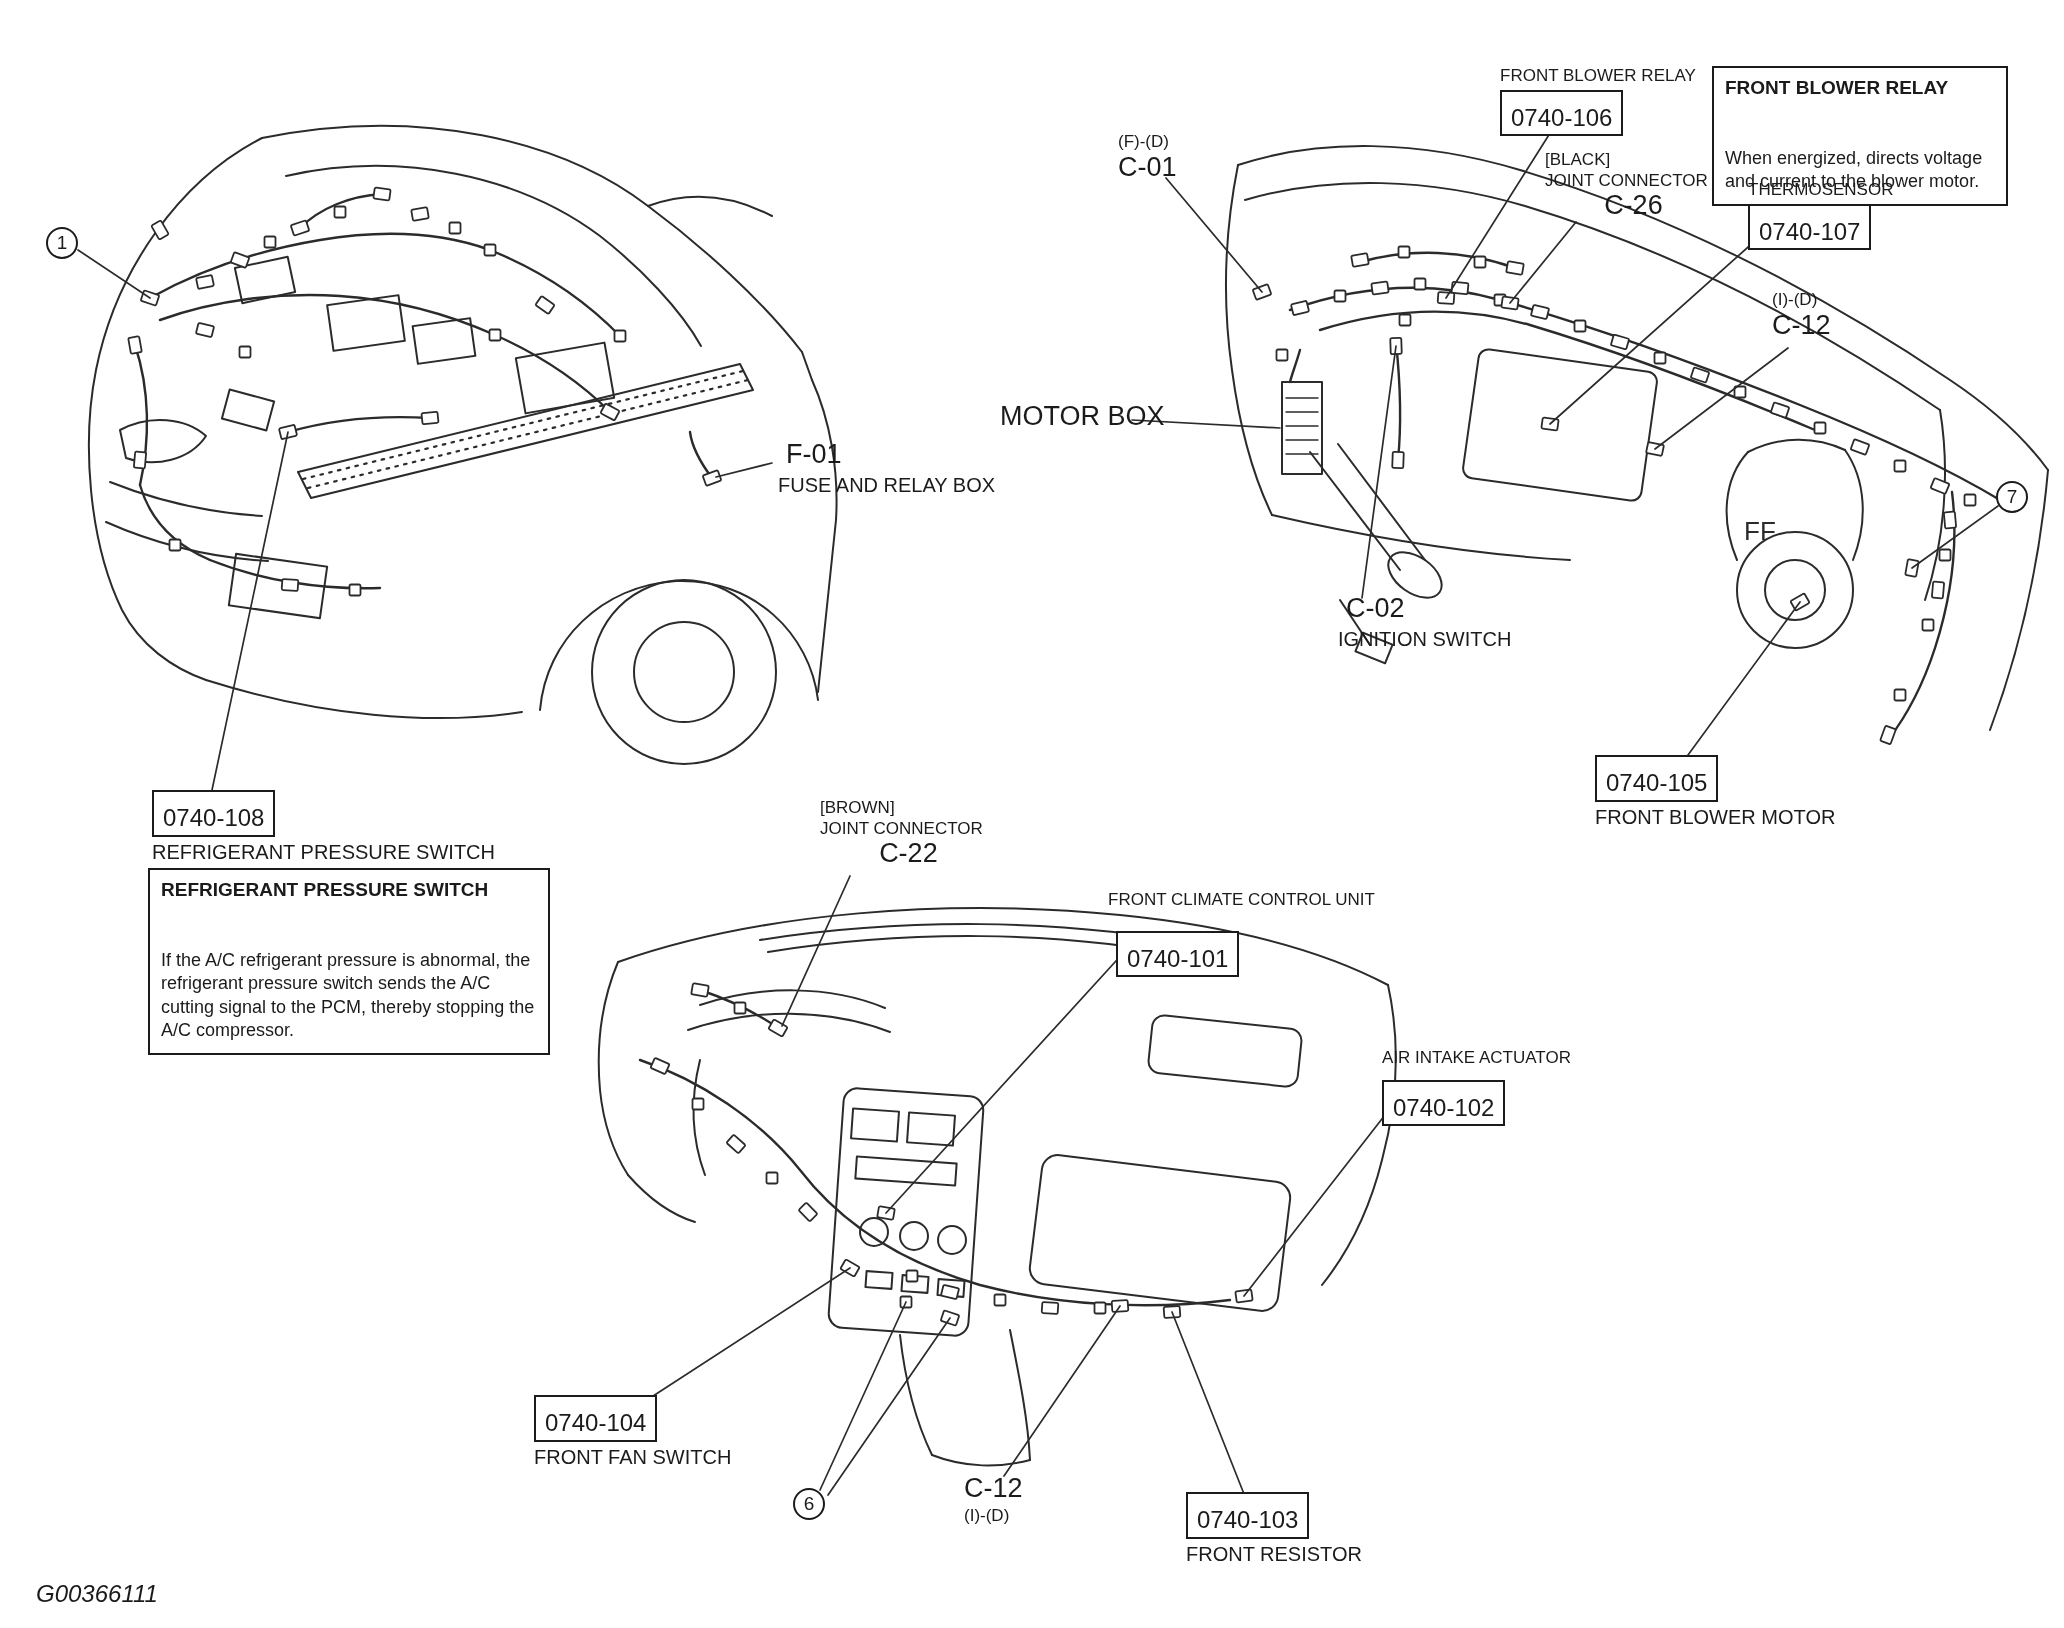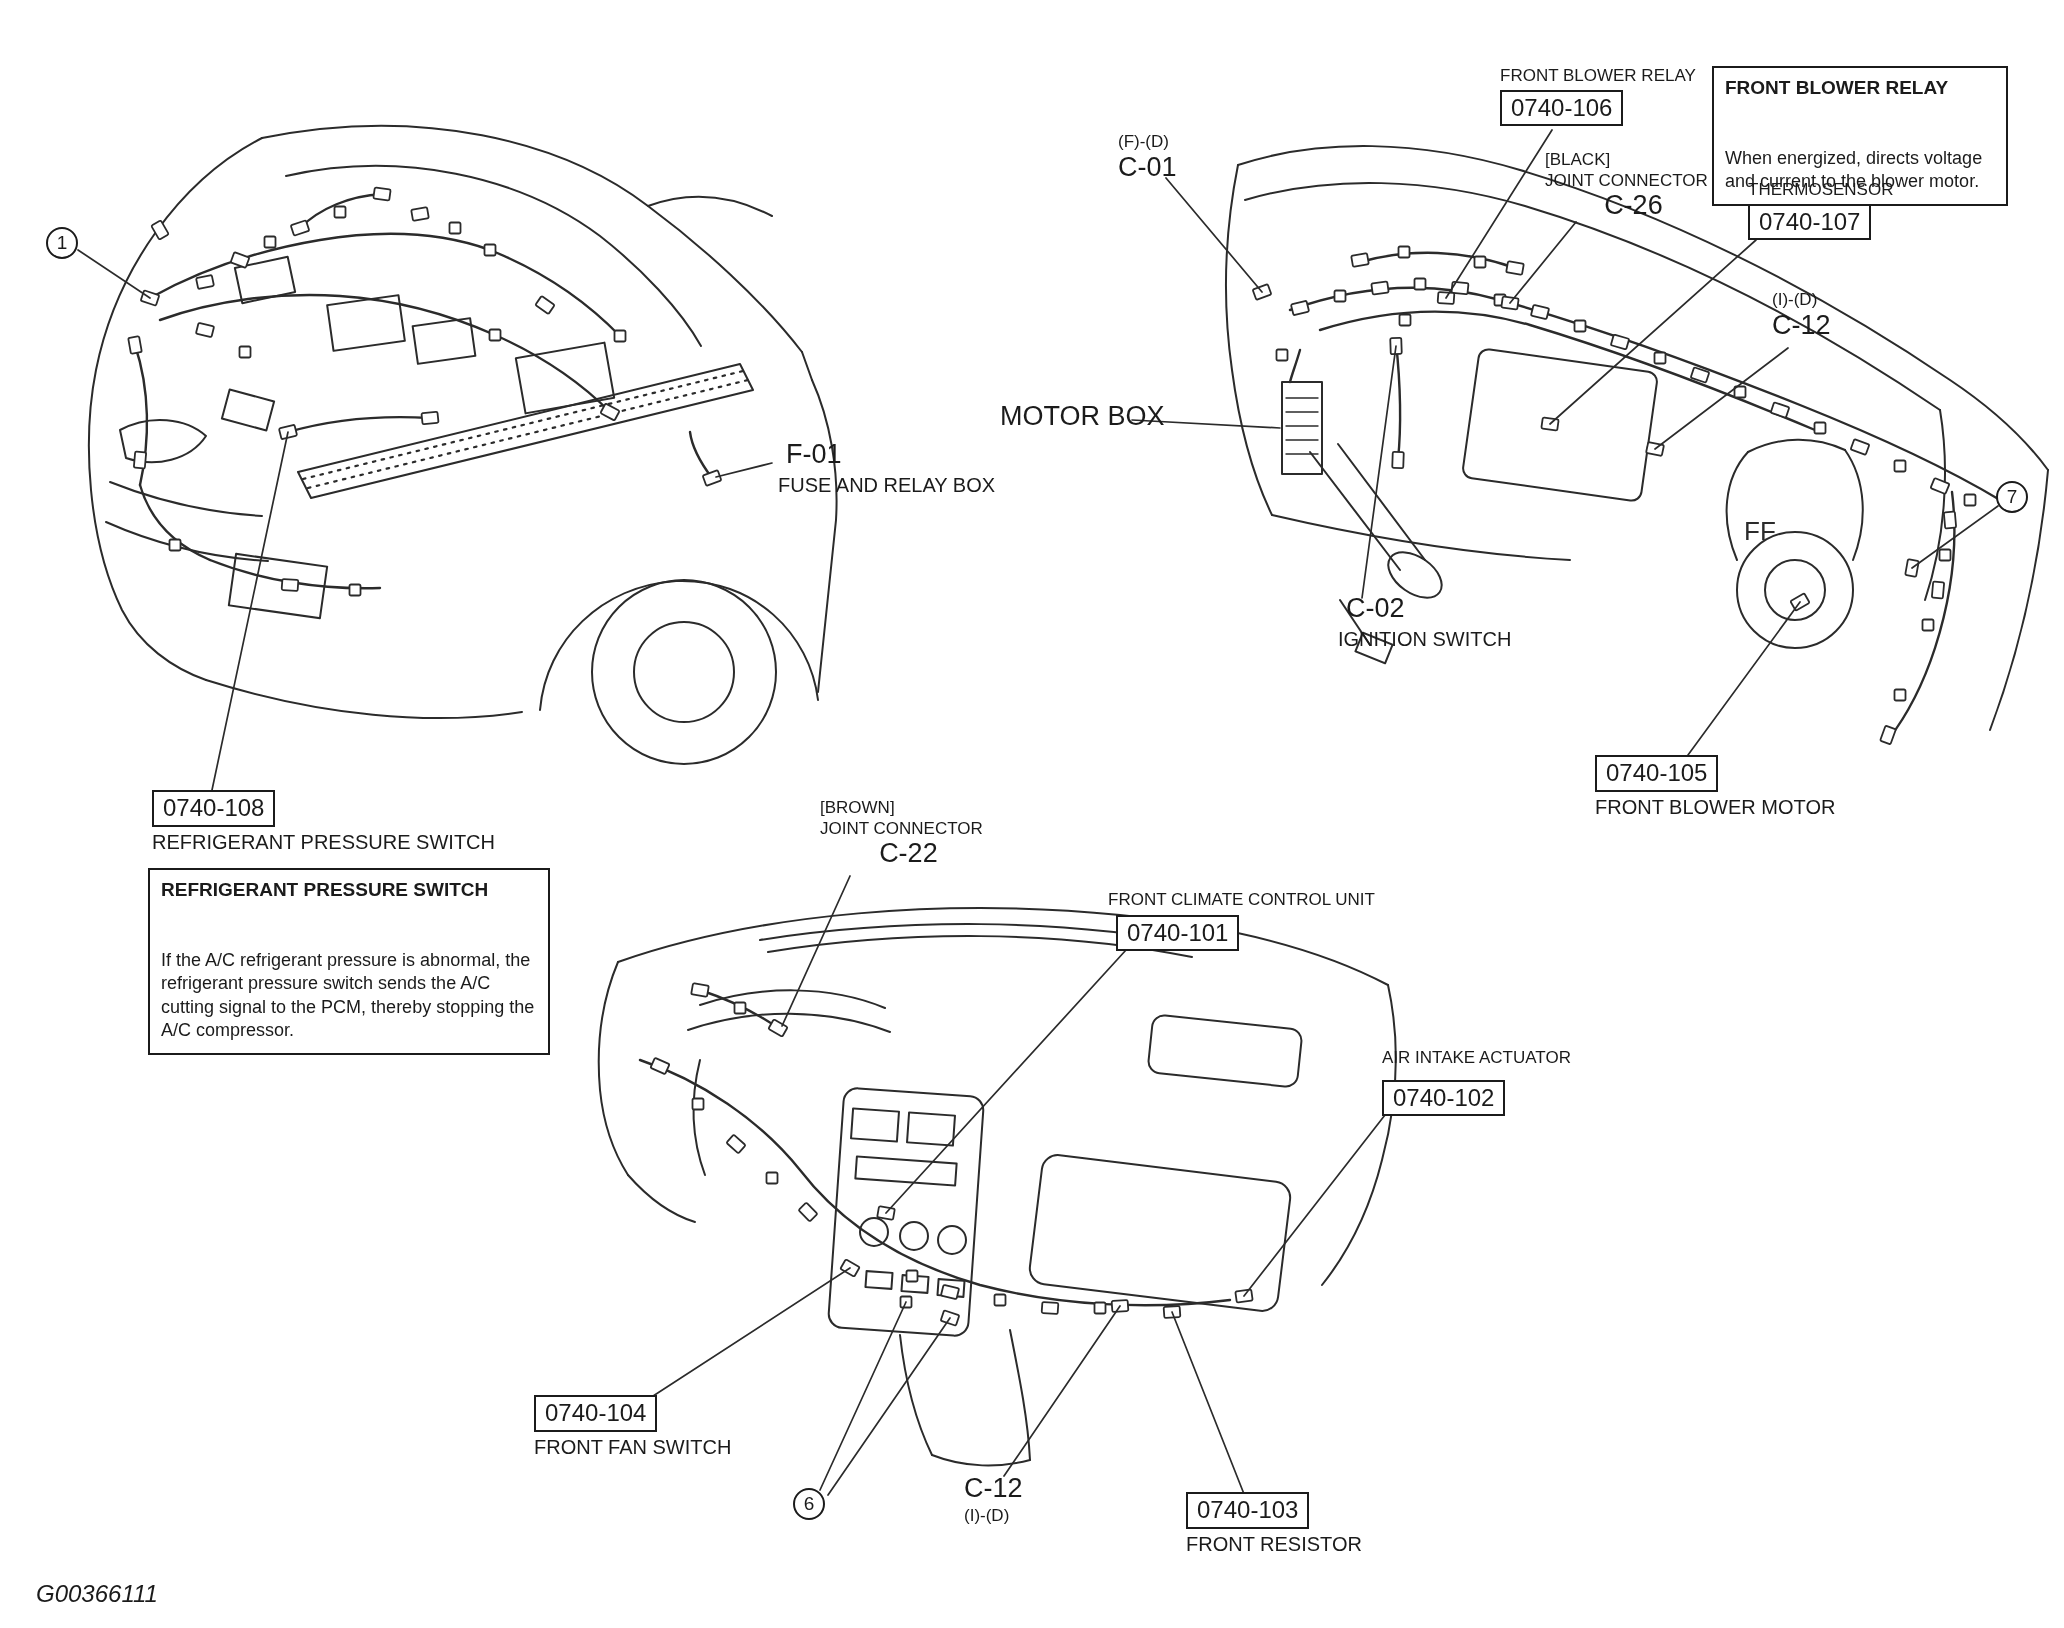--- a/index.html
+++ b/index.html
@@ -16,21 +16,21 @@
   }
   svg.art .wire { stroke-width:2.4; }
   svg.art .thin { stroke-width:1.4; }
   svg.art .leader path { stroke-width:1.7; }
   svg.art .dots { stroke-dasharray:2.5 6.5; stroke-width:2.2; }
   svg.art #cq rect, svg.art #cs rect { fill:#ffffff; stroke:#2b2b2b; stroke-width:1.8; }
   svg.art text { fill:#2b2b2b; stroke:none; font-family:"Liberation Sans",sans-serif; }
   .callout { position:absolute; }
   .tiny { font-size:17px; line-height:1.22; white-space:nowrap; }
   .code-lg { font-size:27px; line-height:1.1; white-space:nowrap; }
-  .code-box { display:inline-block; border:2px solid #1b1b1b; padding:2px 9px 3px; font-size:24px; line-height:1.15; background:#fff; white-space:nowrap; }
+  .code-box { display:inline-block; border:2px solid #1b1b1b; padding:12px 9px 3px; font-size:24px; line-height:1.15; background:#fff; white-space:nowrap; }
   .cap { font-size:20px; margin-top:4px; white-space:nowrap; }
   .circle-num { position:absolute; width:32px; height:32px; border:2px solid #1b1b1b; border-radius:50%; display:flex; align-items:center; justify-content:center; font-size:19px; background:#fff; }
   .note { position:absolute; border:2px solid #1b1b1b; padding:9px 11px 10px; background:#fff; }
   .note-title { font-weight:bold; font-size:19px; margin-bottom:4px; }
   .note-body { font-size:18px; line-height:1.3;margin-top:48px; }
   .figure-id { position:absolute; left:36px; top:1580px; font-size:24px;font-style:italic; }
   .ml8 { margin-left:8px; } .ml14 { margin-left:14px;text-align:center; }
 </style>
 </head>
 <body>
@@ -340,21 +340,21 @@
   </div>
 
   <div class="callout" style="left:820px;top:798px">
     <div class="tiny">[BROWN]</div>
     <div class="tiny">JOINT CONNECTOR</div>
     <div class="code-lg ml14">C-22</div>
   </div>
 
   <div class="callout" style="left:1108px;top:890px">
     <div class="tiny">FRONT CLIMATE CONTROL UNIT</div>
-    <div class="code-box ml8" style="margin-top:4px">0740-101</div>
+    <div class="code-box ml8" style="margin-top:20px">0740-101</div>
   </div>
 
   <div class="callout" style="left:1382px;top:1048px">
     <div class="tiny">AIR INTAKE ACTUATOR</div>
     <div class="code-box" style="margin-top:11px">0740-102</div>
   </div>
 
   <div class="callout" style="left:534px;top:1395px">
     <div class="code-box">0740-104</div>
     <div class="cap">FRONT FAN SWITCH</div>

